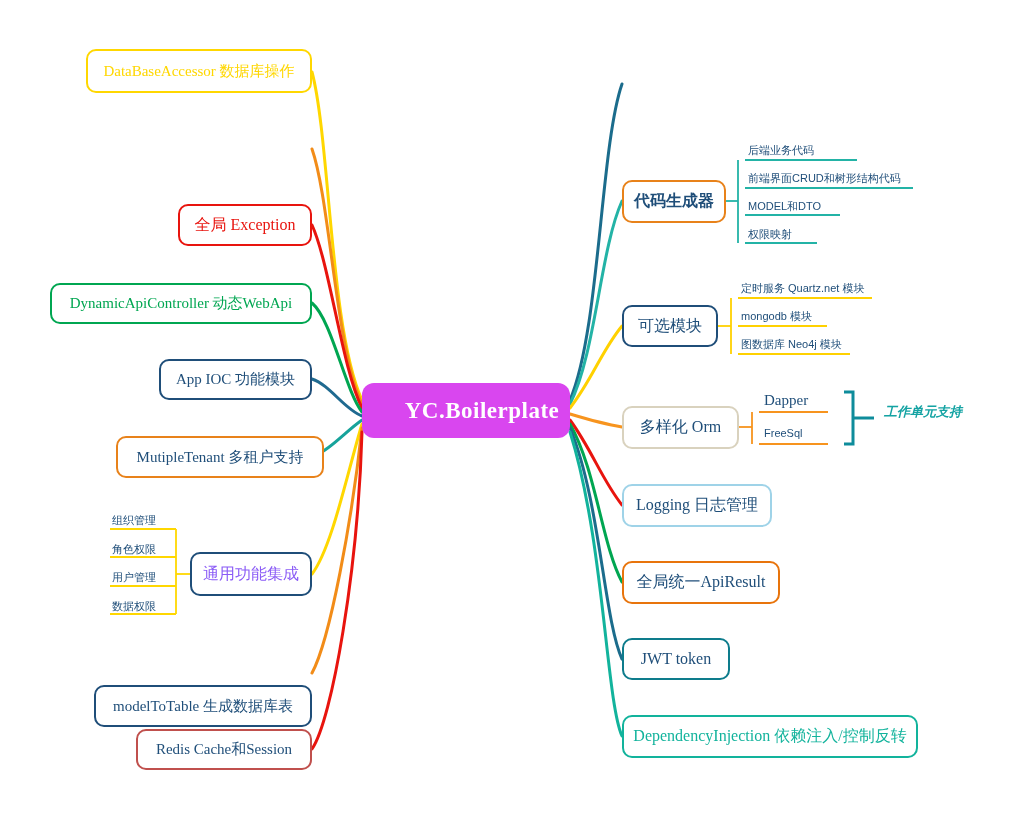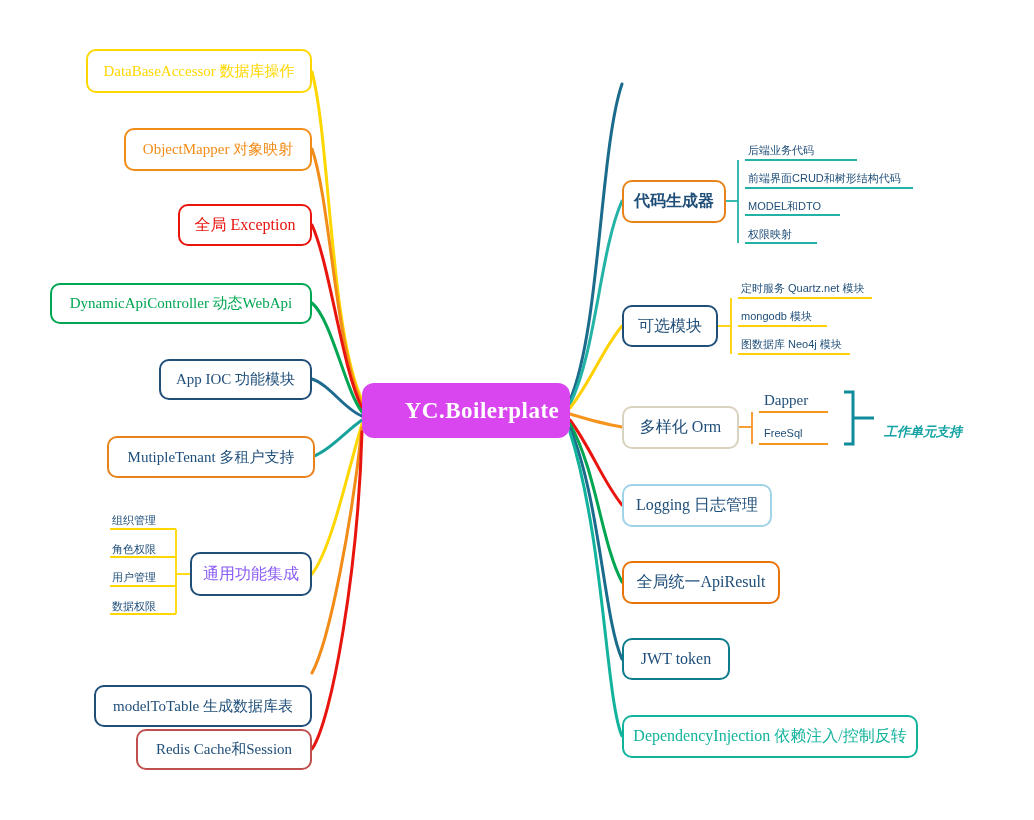--- a/index.html
+++ b/index.html
@@ -18,21 +18,21 @@
         font-size:23px;letter-spacing:.5px;padding-left:32px;}
 
   .serif{font-family:"Liberation Serif","DejaVu Serif",serif;}
   .sans{font-family:"Liberation Sans","DejaVu Sans",sans-serif;}
 
   .sub{position:absolute;white-space:nowrap;color:#1F4E79;
        font-family:"Liberation Sans","DejaVu Sans",sans-serif;font-size:11px;}
   .sub.serifsub{font-family:"Liberation Serif","DejaVu Serif",serif;font-size:15px;}
   .uow{position:absolute;white-space:nowrap;color:#14A3A3;font-style:italic;
        font-weight:bold;font-size:13px;
-       font-family:"Liberation Sans","DejaVu Sans",sans-serif;margin-top:20px;}
+       font-family:"Liberation Sans","DejaVu Sans",sans-serif;}
 </style>
 </head>
 <body>
 
 <div id="canvas">
 
   <svg id="links" viewBox="0 0 1034 820">
 
     <g fill="none" stroke-linecap="round">
       <path d="M362,400 C 330,330 330,140 312,72" stroke="#FFD700" stroke-width="3"></path>
@@ -95,37 +95,34 @@
   </svg>
 
   <div class="node root" style="left:362px;top:383px;width:208px;height:55px;">
     <span class="lbl">YC.Boilerplate</span>
   </div>
 
   <div class="node serif" style="left:86px;top:49px;width:226px;height:44px;border-width:2.5px;border-color:#FFD700;color:#FFD700;font-size:15px;">
     <span class="lbl">DataBaseAccessor 数据库操作</span>
   </div>
 
-  <div class="node serif" style="left:124px;top:128px;width:188px;height:43px;border-width:2.5px;border-color:#F28C18;color:#F28C18;font-size:15px;">
-    <span class="lbl">ObjectMapper 对象映射</span>
-  </div>
 
   <div class="node serif" style="left:178px;top:204px;width:134px;height:42px;border-width:2.5px;border-color:#E8140E;color:#E8140E;font-size:16px;">
     <span class="lbl">全局 Exception</span>
   </div>
 
   <div class="node serif" style="left:50px;top:283px;width:262px;height:41px;border-width:2.5px;border-color:#00A651;color:#00A651;font-size:15px;">
     <span class="lbl">DynamicApiController 动态WebApi</span>
   </div>
 
   <div class="node serif" style="left:159px;top:359px;width:153px;height:41px;border-width:2.5px;border-color:#1F4E79;color:#1F4E79;font-size:15px;">
     <span class="lbl">App IOC 功能模块</span>
   </div>
 
-  <div class="node serif" style="left:107px;top:436px;width:208px;height:42px;border-width:2.5px;border-color:#E8821A;color:#1F4E79;font-size:15px;">
+  <div class="node serif" style="left:116px;top:436px;width:208px;height:42px;border-width:2.5px;border-color:#E8821A;color:#1F4E79;font-size:15px;">
     <span class="lbl">MutipleTenant 多租户支持</span>
   </div>
 
   <div class="node sans" style="left:190px;top:552px;width:122px;height:44px;border-width:2.5px;border-color:#1F4E79;color:#8b5cf6;font-size:16px;">
     <span class="lbl">通用功能集成</span>
   </div>
 
   <div class="node serif" style="left:94px;top:652px;width:218px;height:42px;border-width:2.5px;border-color:#1F4E79;color:#1F4E79;font-size:15px;margin-top:33px;">
     <span class="lbl">modelToTable 生成数据库表</span>
   </div>

